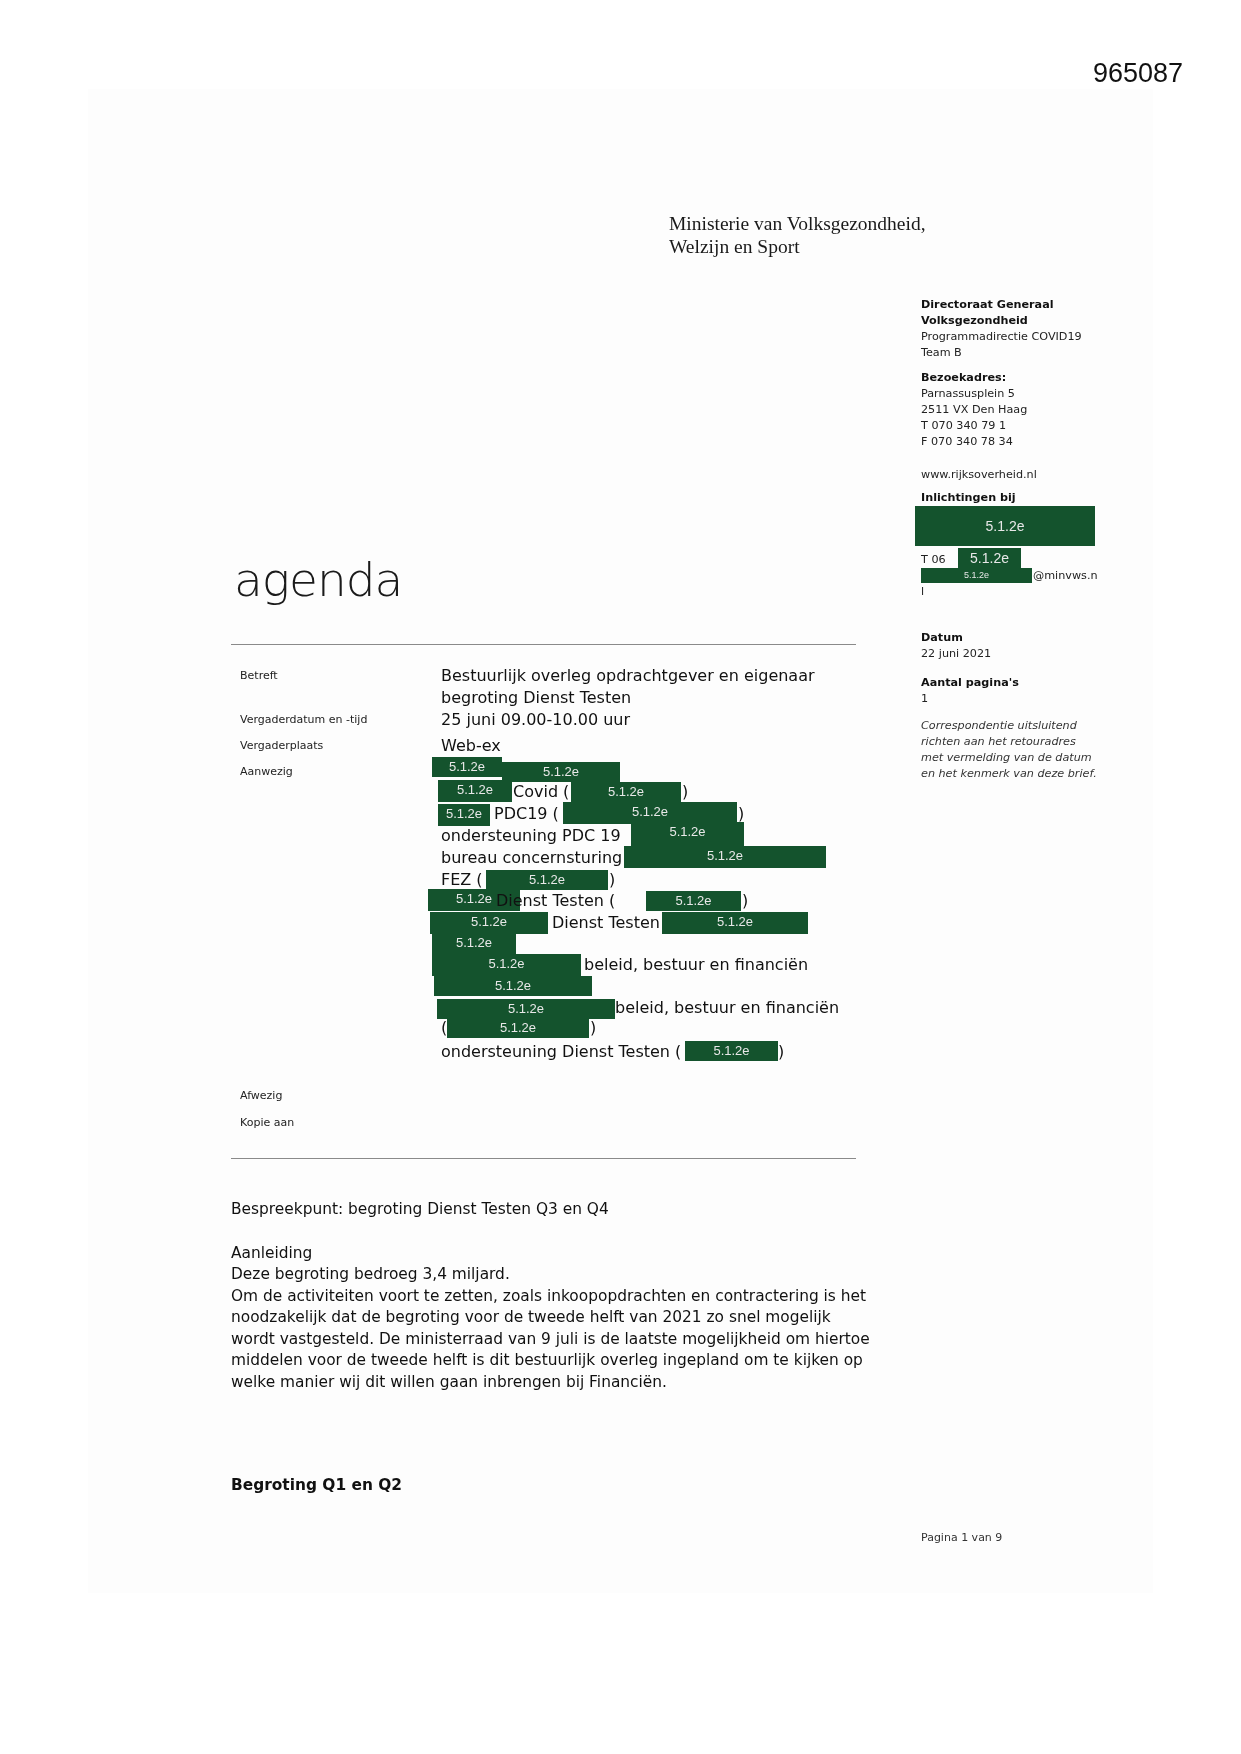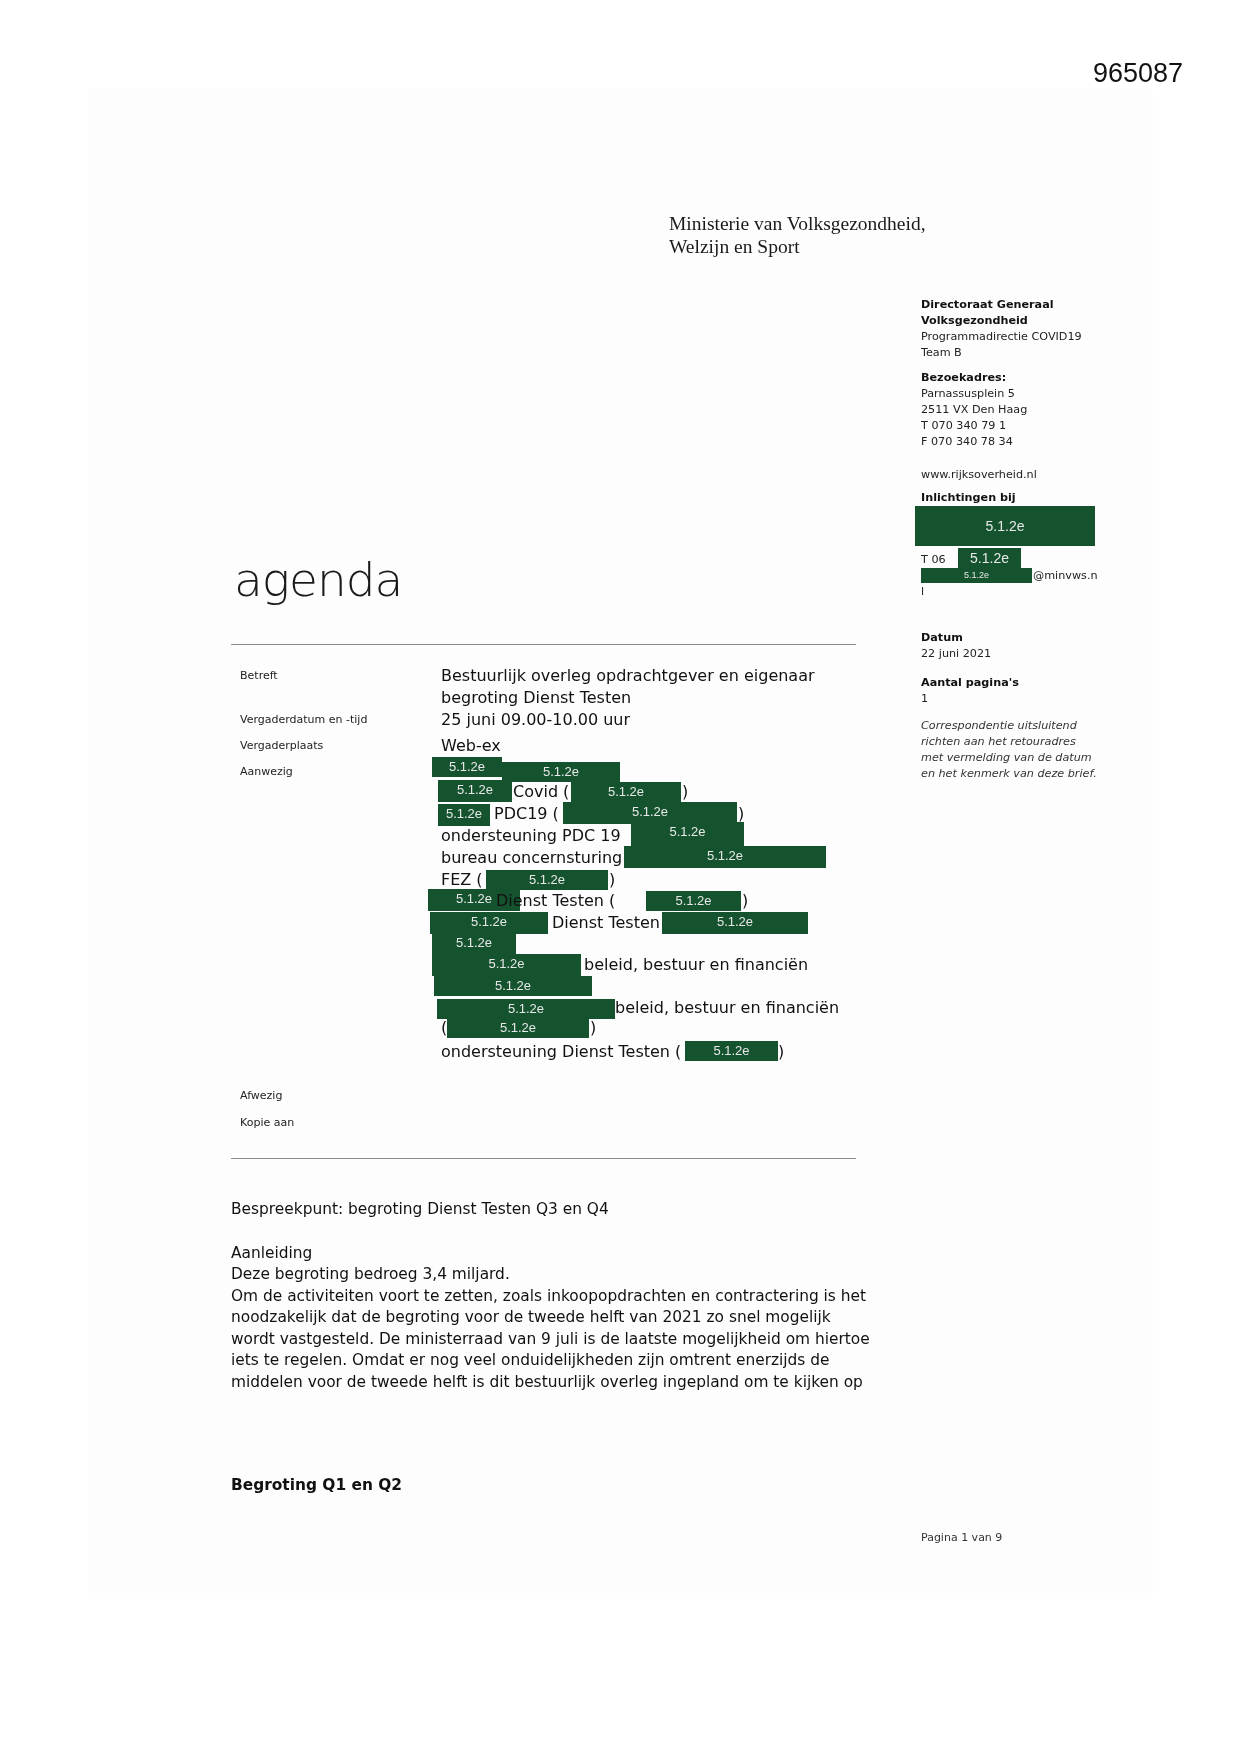--- a/index.html
+++ b/index.html
@@ -140,18 +140,18 @@
 
 <div class="rule" style="top:1158px;"></div>
 
 <div class="abs body-text" style="top:1199px;">Bespreekpunt: begroting Dienst Testen Q3 en Q4</div>
 <div class="abs body-text" style="top:1243px;">Aanleiding</div>
 <div class="abs body-text" style="top:1264px;">
   <div>Deze begroting bedroeg 3,4 miljard.</div>
   <div>Om de activiteiten voort te zetten, zoals inkoopopdrachten en contractering is het</div>
   <div>noodzakelijk dat de begroting voor de tweede helft van 2021 zo snel mogelijk</div>
   <div>wordt vastgesteld. De ministerraad van 9 juli is de laatste mogelijkheid om hiertoe</div>
-  <div>iets te regelen. Omdat er nog veel onduidelijkheden zijn omtrent enerzijds de</div>
   <div>middelen voor de tweede helft is dit bestuurlijk overleg ingepland om te kijken op</div>
+  <div>welke manier wij dit willen gaan inbrengen bij Financiën.</div>
 </div>
 <div class="abs body-text heading-b" style="top:1475px;">Begroting Q1 en Q2</div>
 
 <div class="abs pager">Pagina 1 van 9</div>
 
 </body></html>

